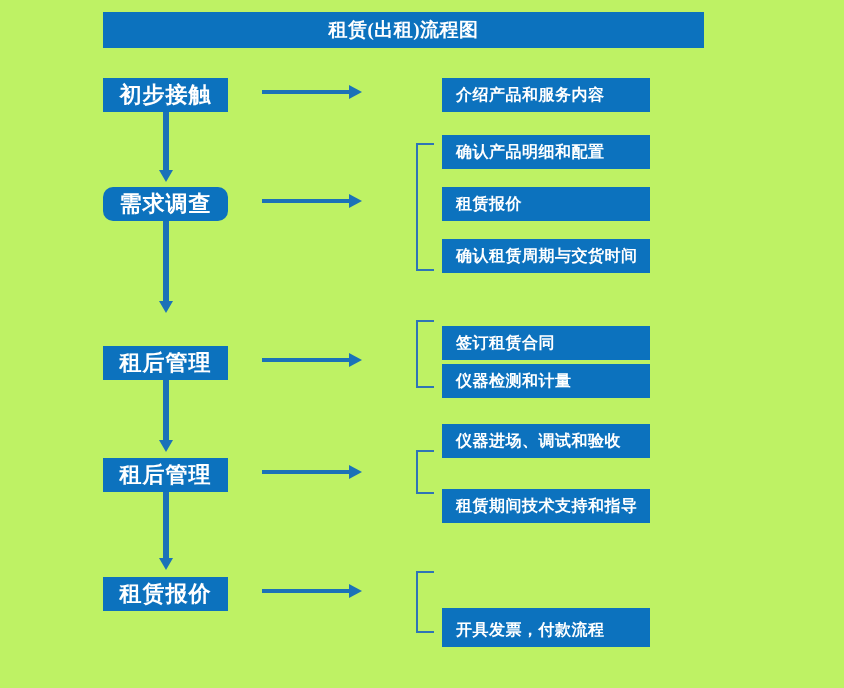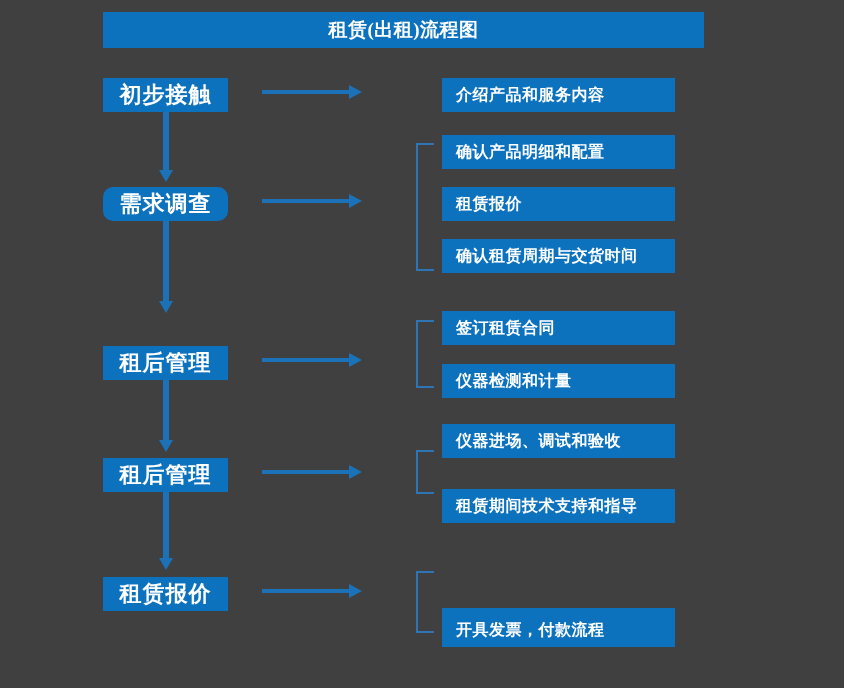--- a/index.html
+++ b/index.html
@@ -4,21 +4,21 @@
 <style>
   html, body {
     margin: 0;
     padding: 0;
     background: #ffffff;
   }
   #canvas {
     position: relative;
     width: 844px;
     height: 688px;
-    background: #404040;
+    background: #bef264;
     font-family: "Liberation Serif", "DejaVu Serif", serif;
     overflow: hidden;
   }
 
   
   .title-bar {
     position: absolute;
     left: 103px;
     top: 12px;
     width: 601px;
@@ -46,21 +46,21 @@
     display: flex;
     align-items: center;
     justify-content: center;
     letter-spacing: 1px;
   }
 
   
   .detail-box {
     position: absolute;
     left: 442px;
-    width: 233px;
+    width: 208px;
     height: 34px;
     background: #0C72BE;
     color: #ffffff;
     font-size: 16px;
     font-weight: bold;
     display: flex;
     align-items: center;
     padding-left: 14px;
     box-sizing: border-box;
     letter-spacing: 0.5px;
@@ -169,21 +169,21 @@
 
   <div class="stage-box" style="top:346px;">租后管理</div>
 
   <div class="h-arrow" style="top:353px;">
     <div class="shaft"></div>
     <div class="head"></div>
   </div>
 
   <div class="bracket" style="top:320px; height:68px;"></div>
 
-  <div class="detail-box" style="top:311px;">签订租赁合同</div>
+  <div class="detail-box" style="top:326px;">签订租赁合同</div>
   <div class="detail-box" style="top:364px;">仪器检测和计量</div>
 
   <div class="v-arrow" style="top:380px; height:72px;">
     <div class="shaft"></div>
     <div class="head"></div>
   </div>
 
   <div class="stage-box" style="top:458px;">租后管理</div>
 
   <div class="h-arrow" style="top:465px;">

